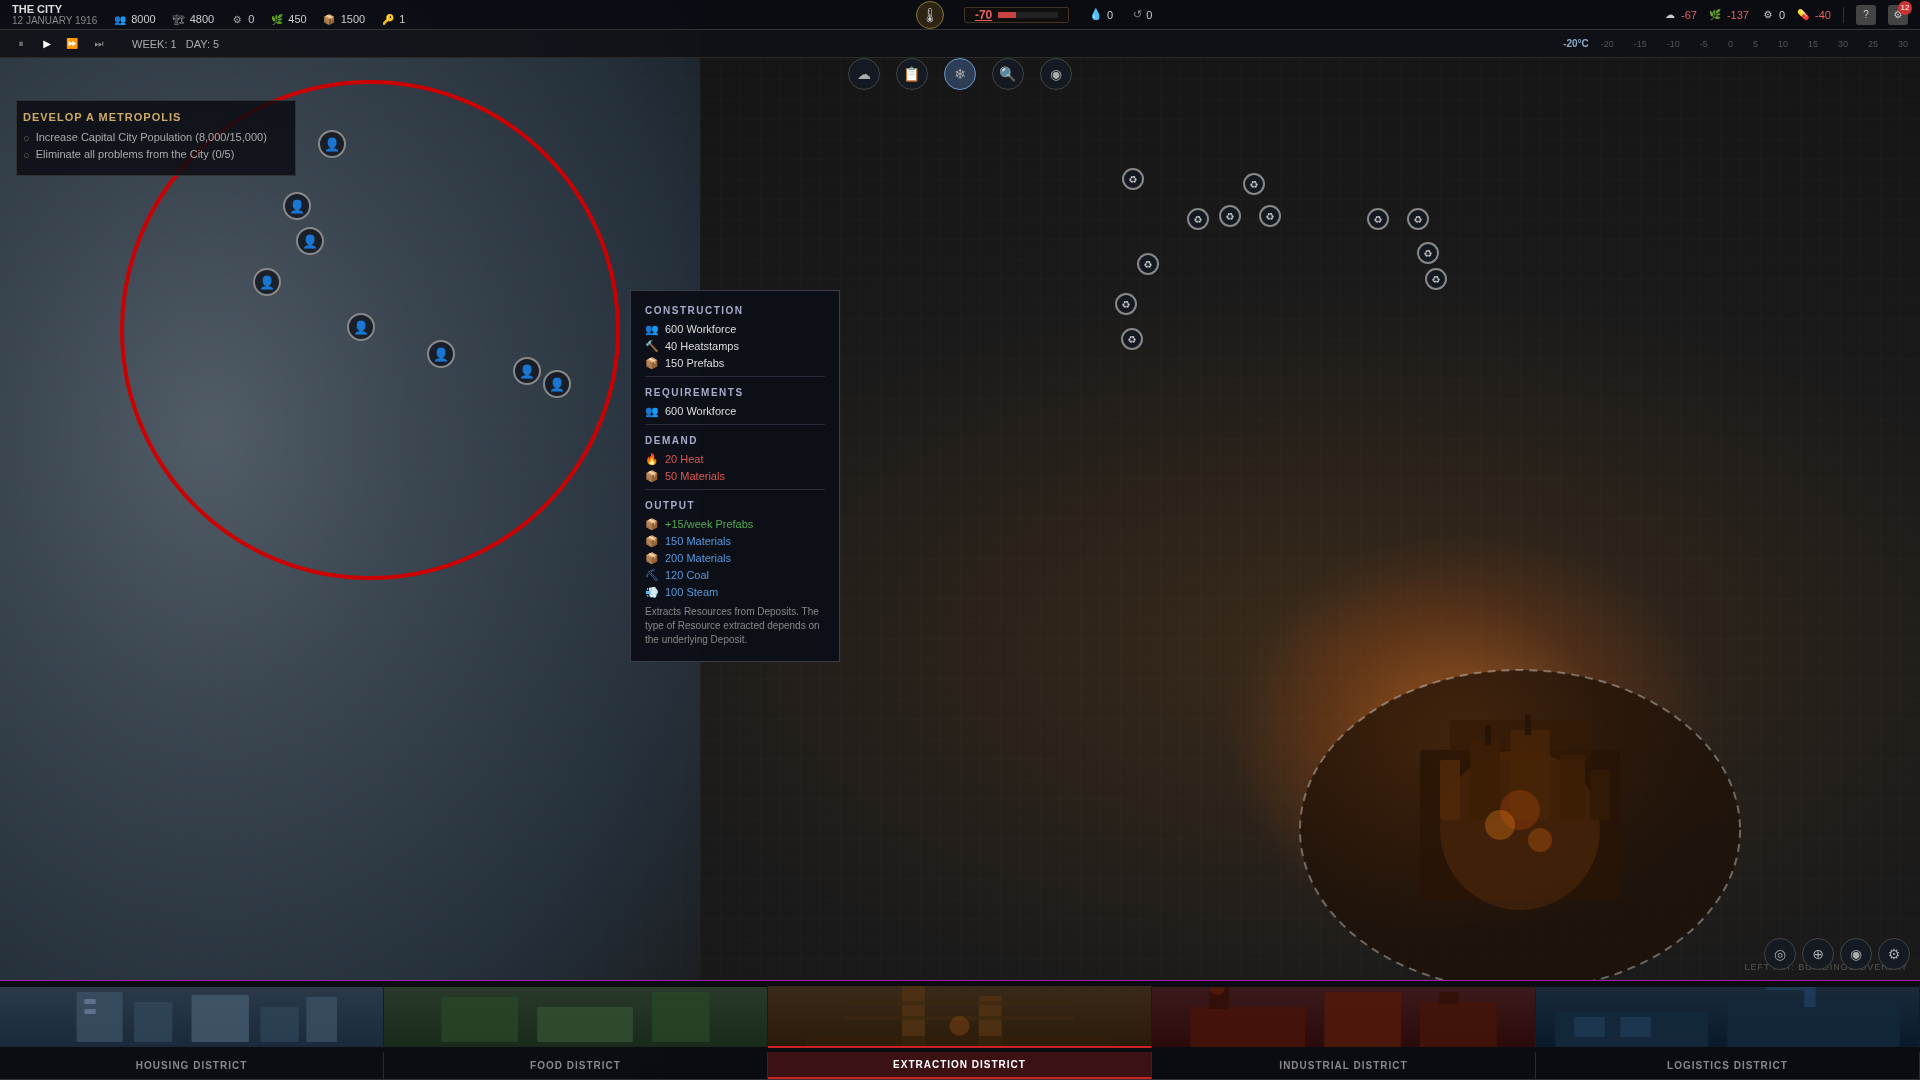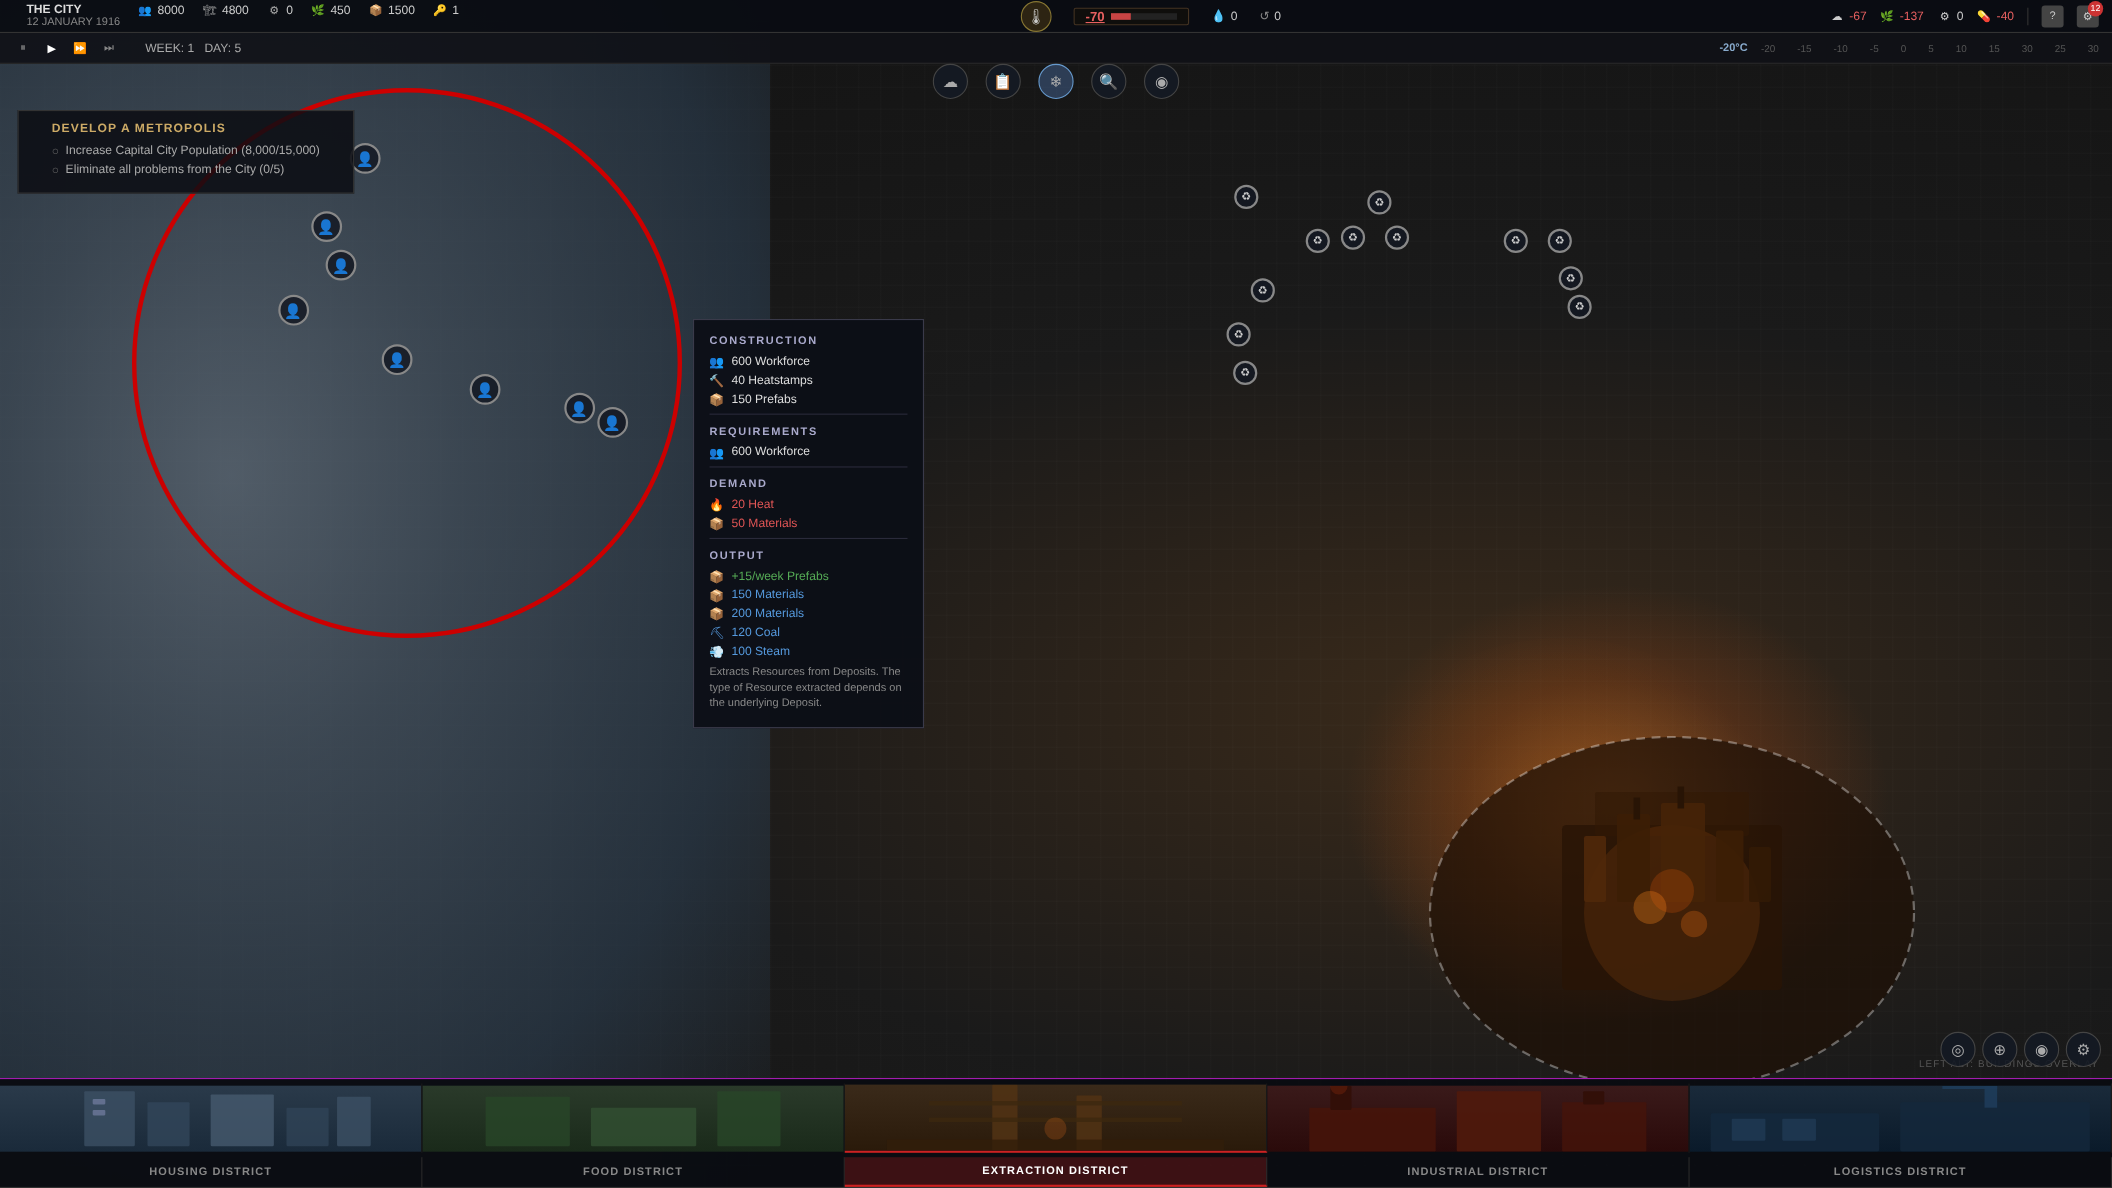--- a/index.html
+++ b/index.html
@@ -54,23 +54,23 @@
       height: 30px;
       background: rgba(10,12,18,0.95);
       display: flex;
       align-items: center;
       border-bottom: 1px solid #333;
       z-index: 100;
     }
 
     .top-bar-left {
       display: flex;
-      align-items: flex-start;
+      align-items: flex-end;
       gap: 16px;
-      padding: 0 24px;
+      padding: 0 12px;
       font-size: 11px;
       color: #aaa;
       flex-shrink: 0;
     }
 
     .city-name {
       color: #ddd;
       font-size: 11px;
       font-weight: bold;
     }
@@ -190,21 +190,21 @@
       border-color: #6699cc;
     }
 
     
     .objectives {
       position: absolute;
       top: 100px;
       left: 16px;
       background: rgba(10,12,18,0.85);
       border: 1px solid #333;
-      padding: 10px 30px;
+      padding: 10px 6px;
       min-width: 280px;
       z-index: 50;
     }
 
     .objectives-title {
       color: #ccaa66;
       font-size: 11px;
       font-weight: bold;
       letter-spacing: 1px;
       margin-bottom: 8px;

